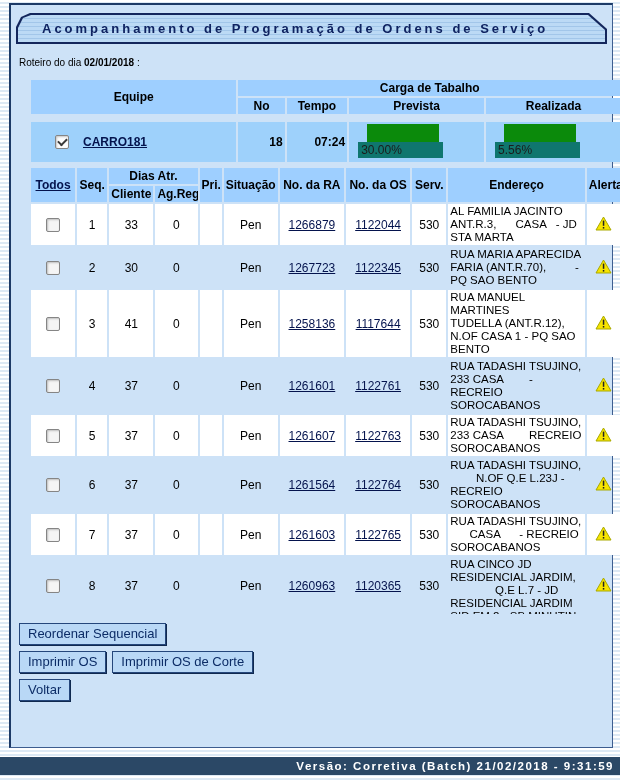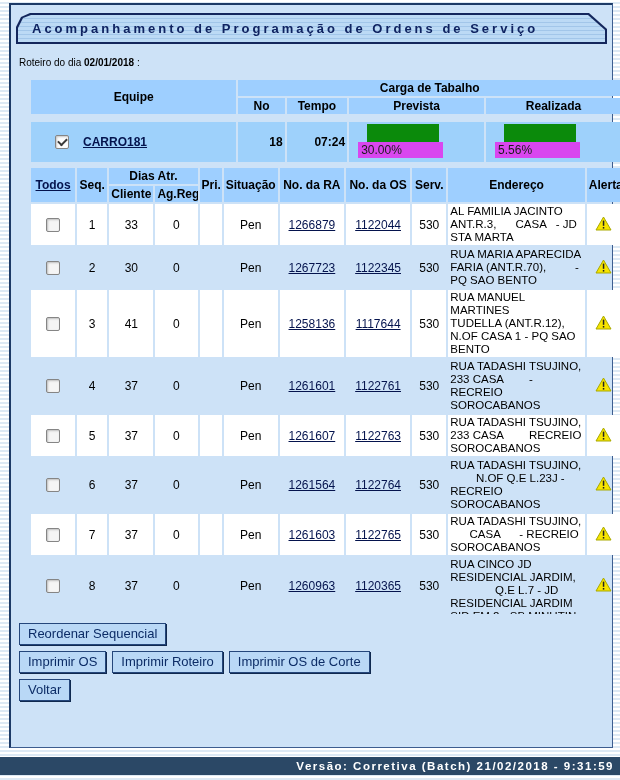--- a/index.html
+++ b/index.html
@@ -17,39 +17,39 @@
   }
   
   .titlebar{
     position:relative;margin:8px 5px 0 5px;height:31px;background:#13265c;
     clip-path:polygon(0 14px,5px 4px,14px 0,calc(100% - 18px) 0,100% 16px,100% 100%,0 100%);
   }
   .titlebar-inner{
     position:absolute;left:2px;top:2px;right:2px;bottom:2px;
     background:repeating-linear-gradient(180deg,#bcdaf5 0 3px,#a2c6e9 3px 4px);
     clip-path:polygon(0 13px,5px 3px,13px 0,calc(100% - 17px) 0,100% 15px,100% 100%,0 100%);
-    display:flex;align-items:center;padding-left:14px;box-sizing:border-box;
+    display:flex;align-items:center;padding-left:24px;box-sizing:border-box;
   }
   .titlebar-text{font-size:13px;font-weight:bold;letter-spacing:3px;color:#0f2361;white-space:nowrap;}
   
   .roteiro{margin:13px 0 0 8px;font-size:10px;color:#000;}
   .roteiro b{font-weight:bold;}
   
   table{border-collapse:separate;border-spacing:2px;table-layout:fixed;}
   .tbl{margin-left:18px;width:594px;}
   th,td{padding:1px 2px;font-size:12px;overflow:hidden;}
   .hcell{background:#9ecfff;font-weight:bold;text-align:center;color:#000;}
   .equipe-data td{background:#9ed1fb;}
   .equipe-data{margin-top:4px;}
   .equipe-cell{display:flex;align-items:center;gap:14px;padding-left:22px;height:38px;}
   .num-bold{font-weight:bold;text-align:right;}
   
   .pw{position:relative;height:38px;}
   .pw-bar{position:absolute;left:16px;top:1px;width:72px;height:18px;background:#0b8a0b;}
-  .pw-box{position:absolute;left:7px;top:19px;width:82px;height:16px;background:#d946ef;
+  .pw-box{position:absolute;left:7px;top:19px;width:82px;height:16px;background:#0f766e;
           font-size:12px;color:#1c1c1c;line-height:16px;padding-left:3px;font-weight:normal;}
   
   .row-w td{background:#ffffff;}
   .row-t td{background:transparent;}
   .cell-c{text-align:center;vertical-align:middle;}
   .addr{font-size:11.5px;line-height:13px;white-space:pre-wrap;color:#000;text-align:left;vertical-align:middle;}
   .addr-clip{max-height:56px;overflow:hidden;display:block;}
   .lnk{text-decoration:underline;color:#04134d;cursor:pointer;}
   .lnk-b{font-weight:bold;}
   
@@ -342,21 +342,20 @@
               </svg></span></td>
     </tr>
   </tbody>
     </table>
 
   <div class="btnrow">
     <button class="btn">Reordenar Sequencial</button>
   </div>
   <div class="btnrow">
     <button class="btn">Imprimir OS</button>
-    <button class="btn">Imprimir Roteiro</button>
     <button class="btn">Imprimir OS de Corte</button>
   </div>
   <div class="btnrow">
     <button class="btn">Voltar</button>
   </div>
 
 </div>
 
 <div class="footer">
   <span>Versão: Corretiva (Batch) 21/02/2018 - 9:31:59</span>

